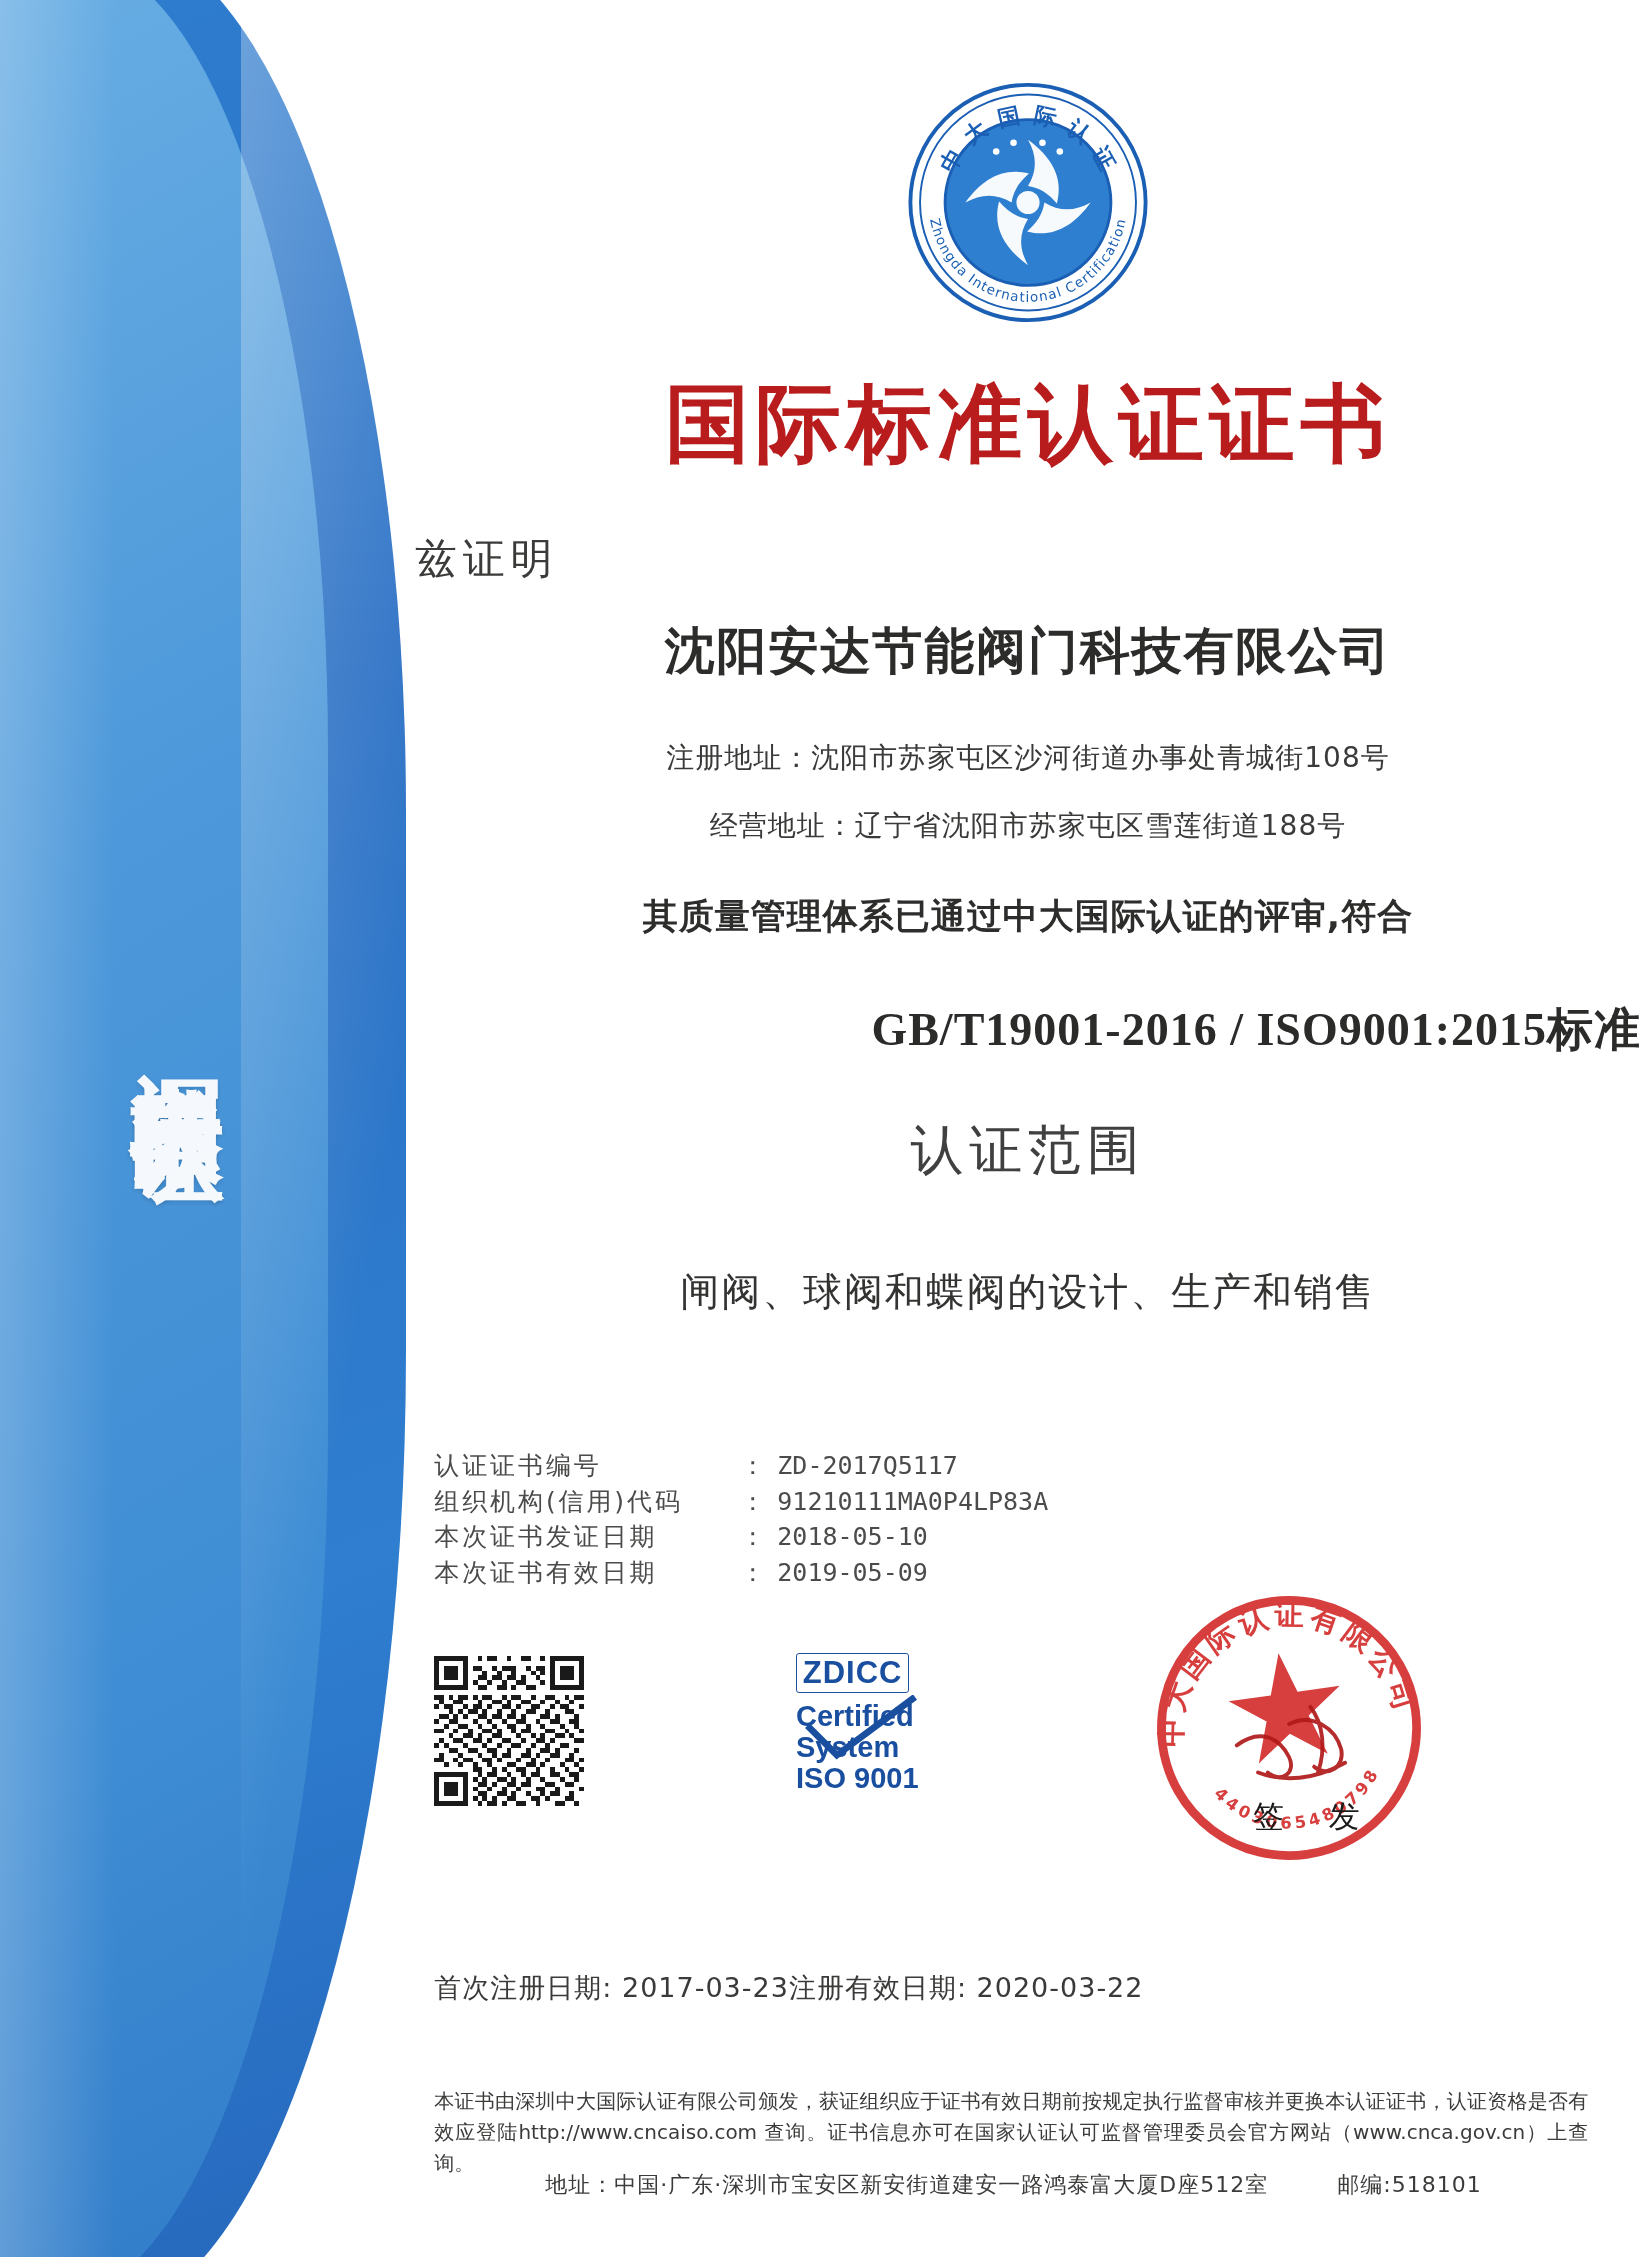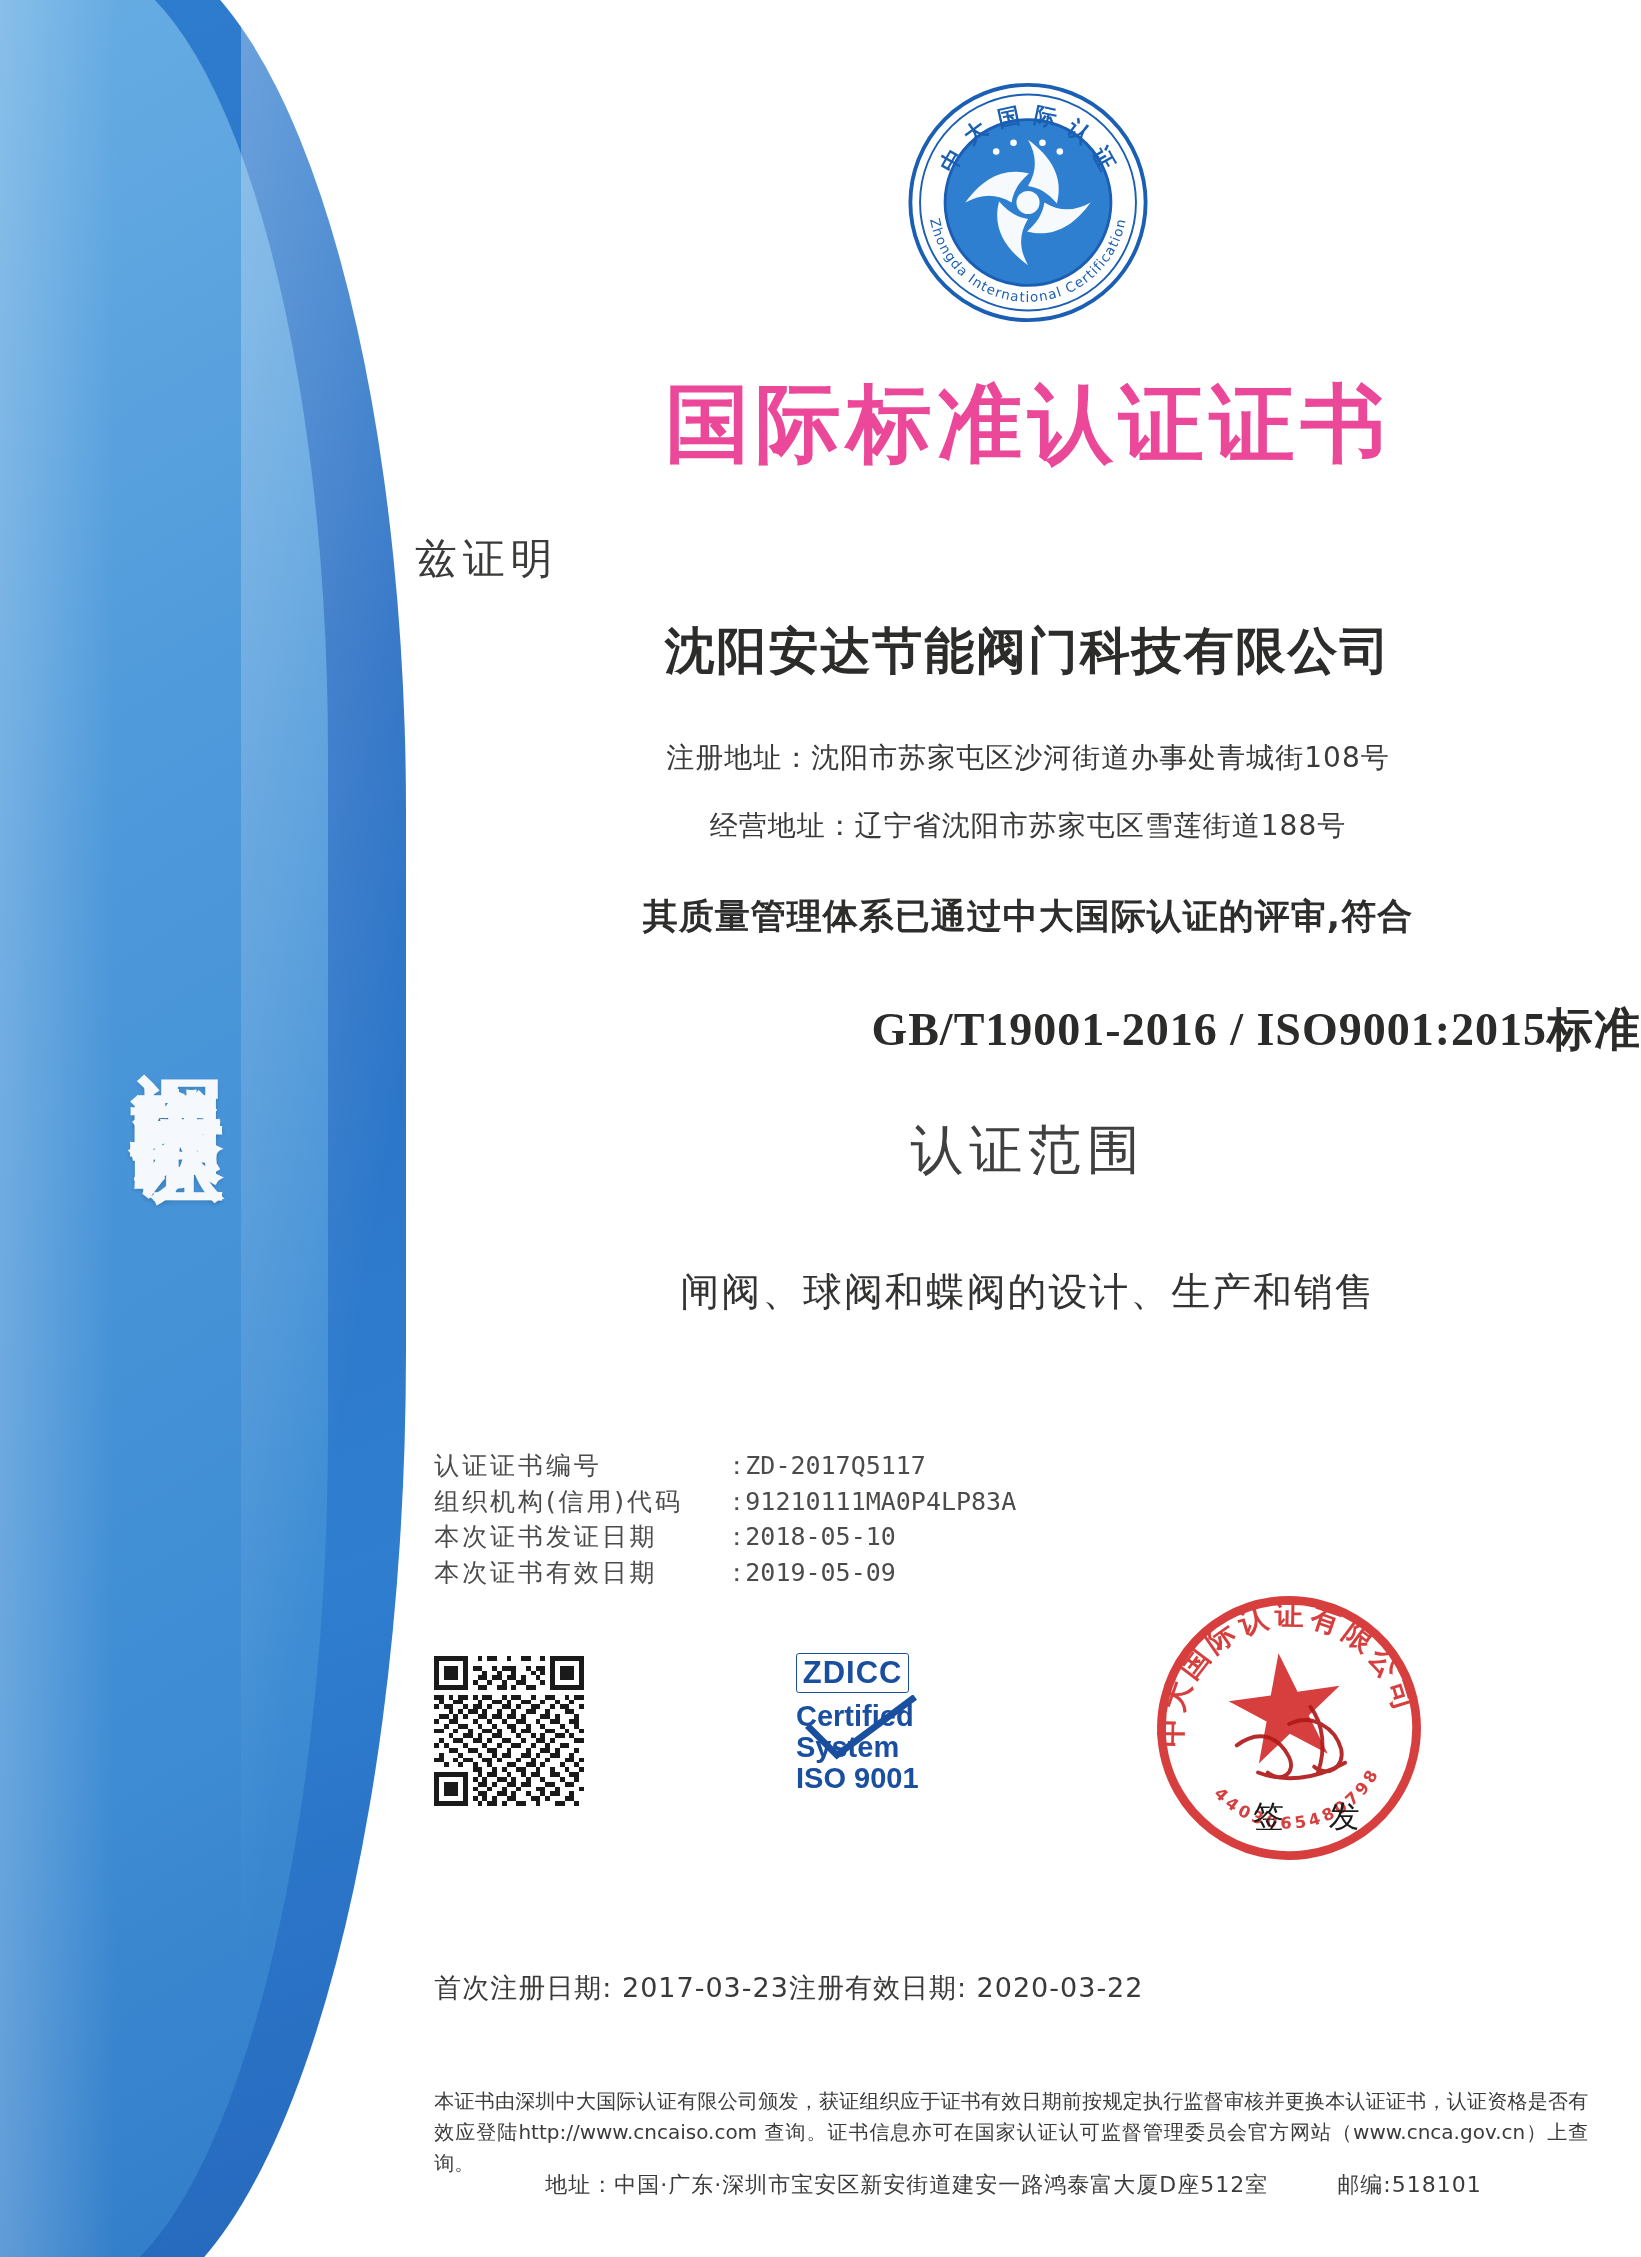--- a/index.html
+++ b/index.html
@@ -103,21 +103,21 @@
   
   .cert-title {
     position: absolute;
     top: 367px;
     left: 0;
     width: 100%;
     text-align: center;
     font-family: "DejaVu Sans", sans-serif;
     font-size: 85px;
     font-weight: 700;
-    color: #ec4899;
+    color: #b91c1c;
     letter-spacing: 5.8px;
   }
   .hereby {
     position: absolute;
     top: 531px;
     left: 0;
     width: 100%;
     text-align: left;
     font-family: "DejaVu Sans", sans-serif;
     font-size: 42px;
@@ -199,21 +199,21 @@
   
   .details {
     position: absolute;
     top: 1448px;
     left: 19.3px;
     font-family: "DejaVu Sans Mono", monospace;
     font-size: 25px;
     color: #4b4b4a;
     line-height: 1.42;
   }
-  .det-row { display: flex; }
+  .det-row { display: flex; gap: 16px; }
   .det-label {
     width: 290px;
     font-family: "DejaVu Sans", sans-serif;
     letter-spacing: 2.9px;
     white-space: nowrap;
   }
   .det-colon { width: 21px; }
   .det-value { letter-spacing: 0px; white-space: nowrap; }
 
   

